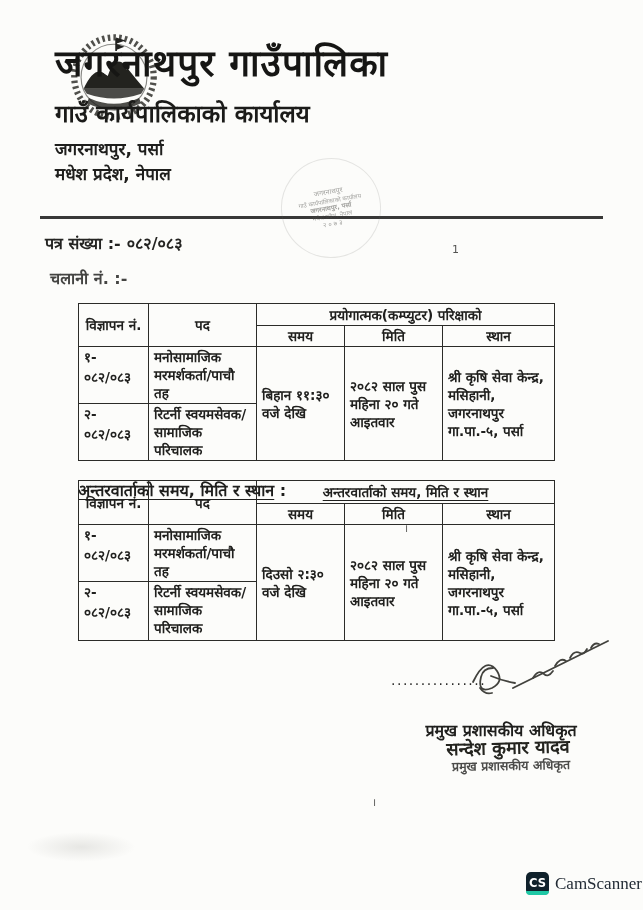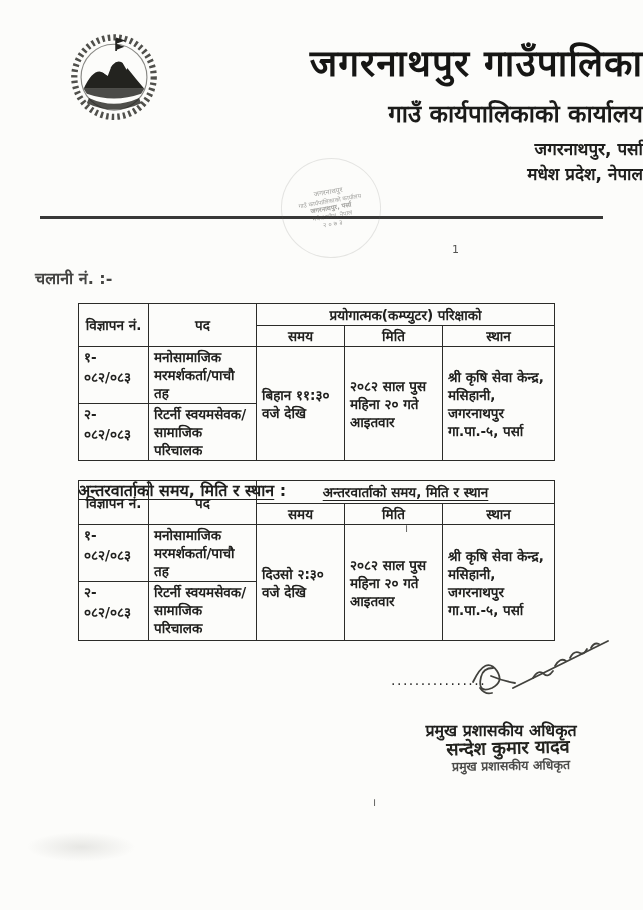--- a/index.html
+++ b/index.html
@@ -4,41 +4,41 @@
 <style>
   html,body{margin:0;padding:0;background:#e9e9e7;}
   .page{
     position:relative; width:643px; height:910px; margin:0 auto;
     background:#fcfcfa; overflow:hidden;
     font-family:"DejaVu Sans",sans-serif; color:#1f1f1d;
   }
   .abs{position:absolute;}
   
   .emblem{left:68px; top:28px; width:92px; height:92px;}
-  .hdr{left:55px; right:0; text-align:right;}
+  .hdr{left:55px; right:0; text-align:left;}
   .t-muni{top:36px; font-size:37px; font-weight:700; letter-spacing:1px; color:#161614;}
   .t-office{top:96px; font-size:24px; font-weight:700; color:#1b1b19;}
   .t-dist{top:137px; font-size:17px; font-weight:700;}
   .t-prov{top:162px; font-size:17px; font-weight:700;}
   
   .seal{
     left:281px; top:158px; width:98px; height:98px;
     transform:rotate(-10deg); opacity:.52; color:#4e4e4a;
     border:1px solid rgba(100,100,95,.30); border-radius:50%;
     display:flex; flex-direction:column; align-items:center; justify-content:center;
     line-height:1.25; text-align:center; z-index:3;
   }
   .seal .s1{font-size:7px;} .seal .s2{font-size:6px;} .seal .s3{font-size:6.5px; font-weight:700;}
   .seal .s4{font-size:6px;} .seal .s5{font-size:6.5px; letter-spacing:2px;}
   
   .rule{left:40px; top:216px; width:563px; height:2.5px; background:#1d1d1b; opacity:.88;}
   .meta{font-size:16px; font-weight:700; color:#242422;}
   .m-letter{left:45px; top:232px;}
   .m-date{left:452px; top:231px;}
-  .m-chalani{left:35px; top:267px; opacity:.85;}
+  .m-chalani{left:50px; top:267px; opacity:.85;}
   .meta .val{margin-left:6px;}
   
   table.grid{
     position:absolute; border-collapse:collapse; table-layout:fixed; width:476px;
     font-size:13.5px; color:#20201e;padding-left:15px;
   }
   .grid td,.grid th{
     border:1.6px solid #2b2b28; padding:1px 5px; vertical-align:middle;
     font-weight:700; overflow:hidden;
   }
@@ -106,20 +106,23 @@
   <div class="abs seal">
     <span class="s1">जगरनाथपुर</span>
     <span class="s2">गाउँ कार्यपालिकाको कार्यालय</span>
     <span class="s3">जगरनाथपुर, पर्सा</span>
     <span class="s4">मधेश प्रदेश, नेपाल</span>
     <span class="s5">२०७३</span>
   </div>
 
   <div class="abs rule"></div>
 
+  <div class="abs meta m-letter">
+    <span>पत्र संख्या :-</span><span class="val">०८२/०८३</span>
+  </div>
   <div class="abs meta m-chalani">चलानी नं. :-</div>
 
   <table class="grid t1">
     <colgroup>
         <col style="width:70px">
         <col style="width:108px">
         <col style="width:88px">
         <col style="width:98px">
         <col style="width:112px">
       </colgroup>
@@ -213,14 +216,21 @@
   </svg>
   <div class="abs sig-title">प्रमुख प्रशासकीय अधिकृत</div>
   <div class="abs sig-stamp-name">सन्देश कुमार यादव</div>
   <div class="abs sig-stamp-title">प्रमुख प्रशासकीय अधिकृत</div>
 
   <span class="abs tick tick-a">1</span>
   <span class="abs tick tick-b">।</span>
   <span class="abs tick tick-c">।</span>
   <div class="abs smudge"></div>
 
+  <div class="abs cs-wrap">
+    <div class="cs-badge">
+      <span class="cs-txt">CS</span>
+      <span class="cs-strip" style="background: rgb(31, 200, 165);"></span>
+    </div>
+    <span class="cs-name">CamScanner</span>
+  </div>
 
 </div>
 
 </body></html>

